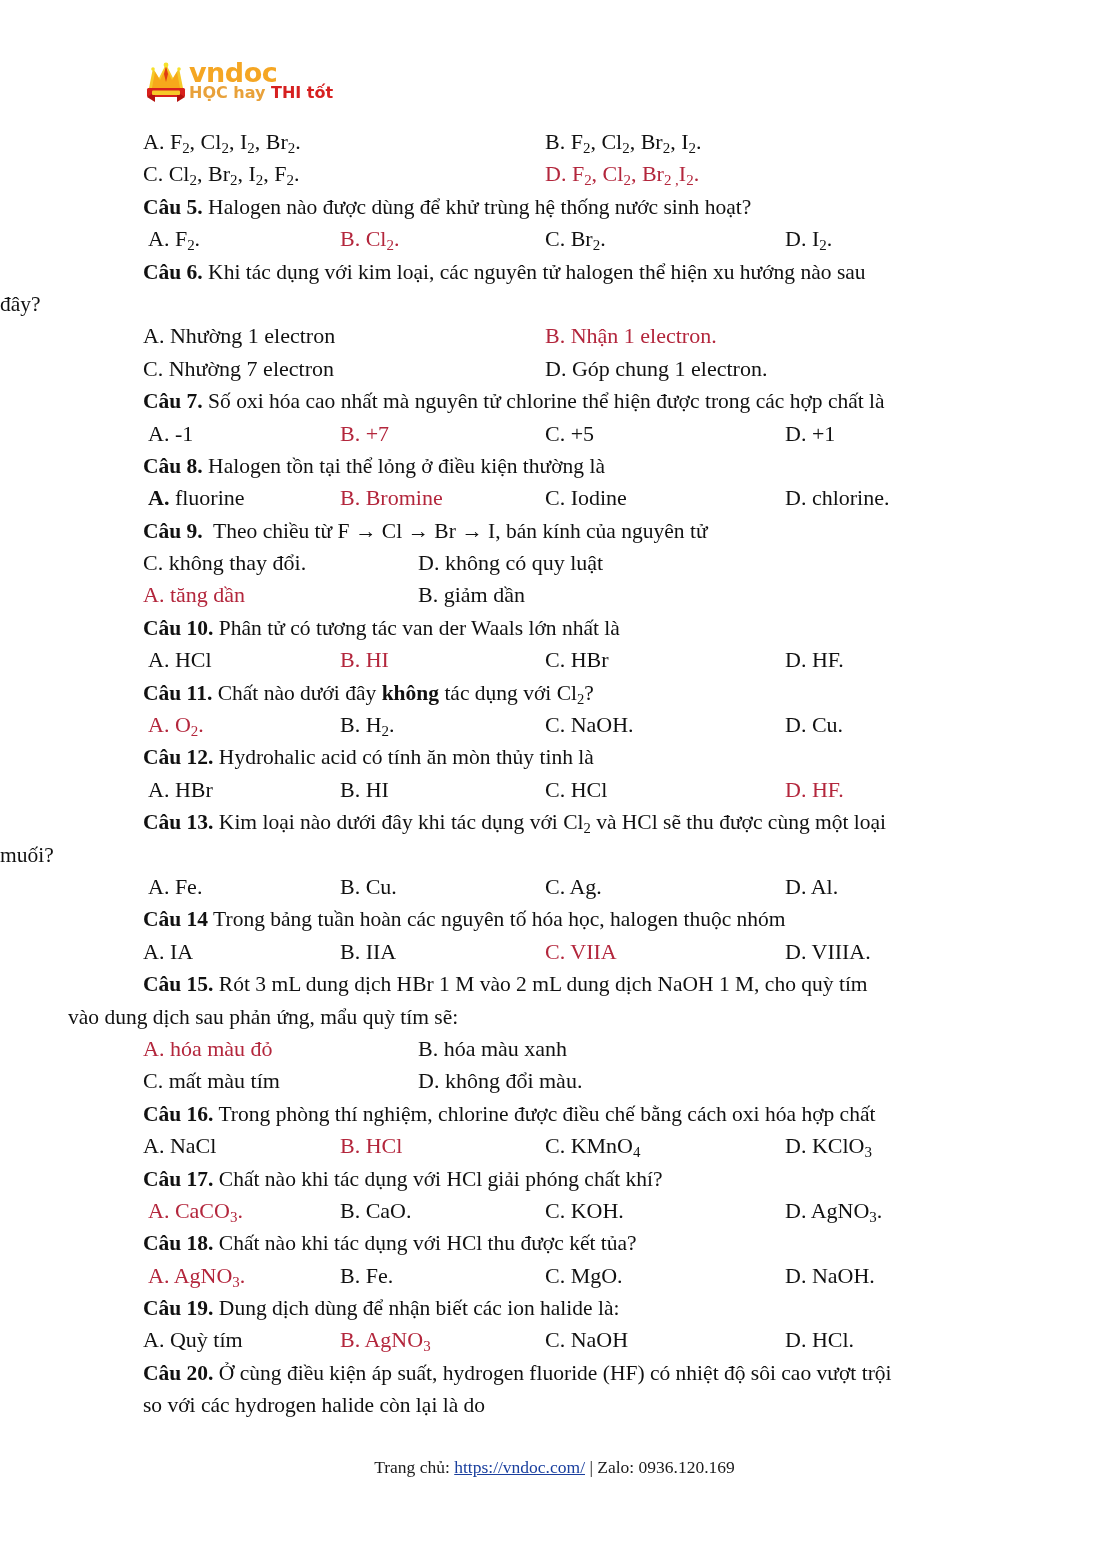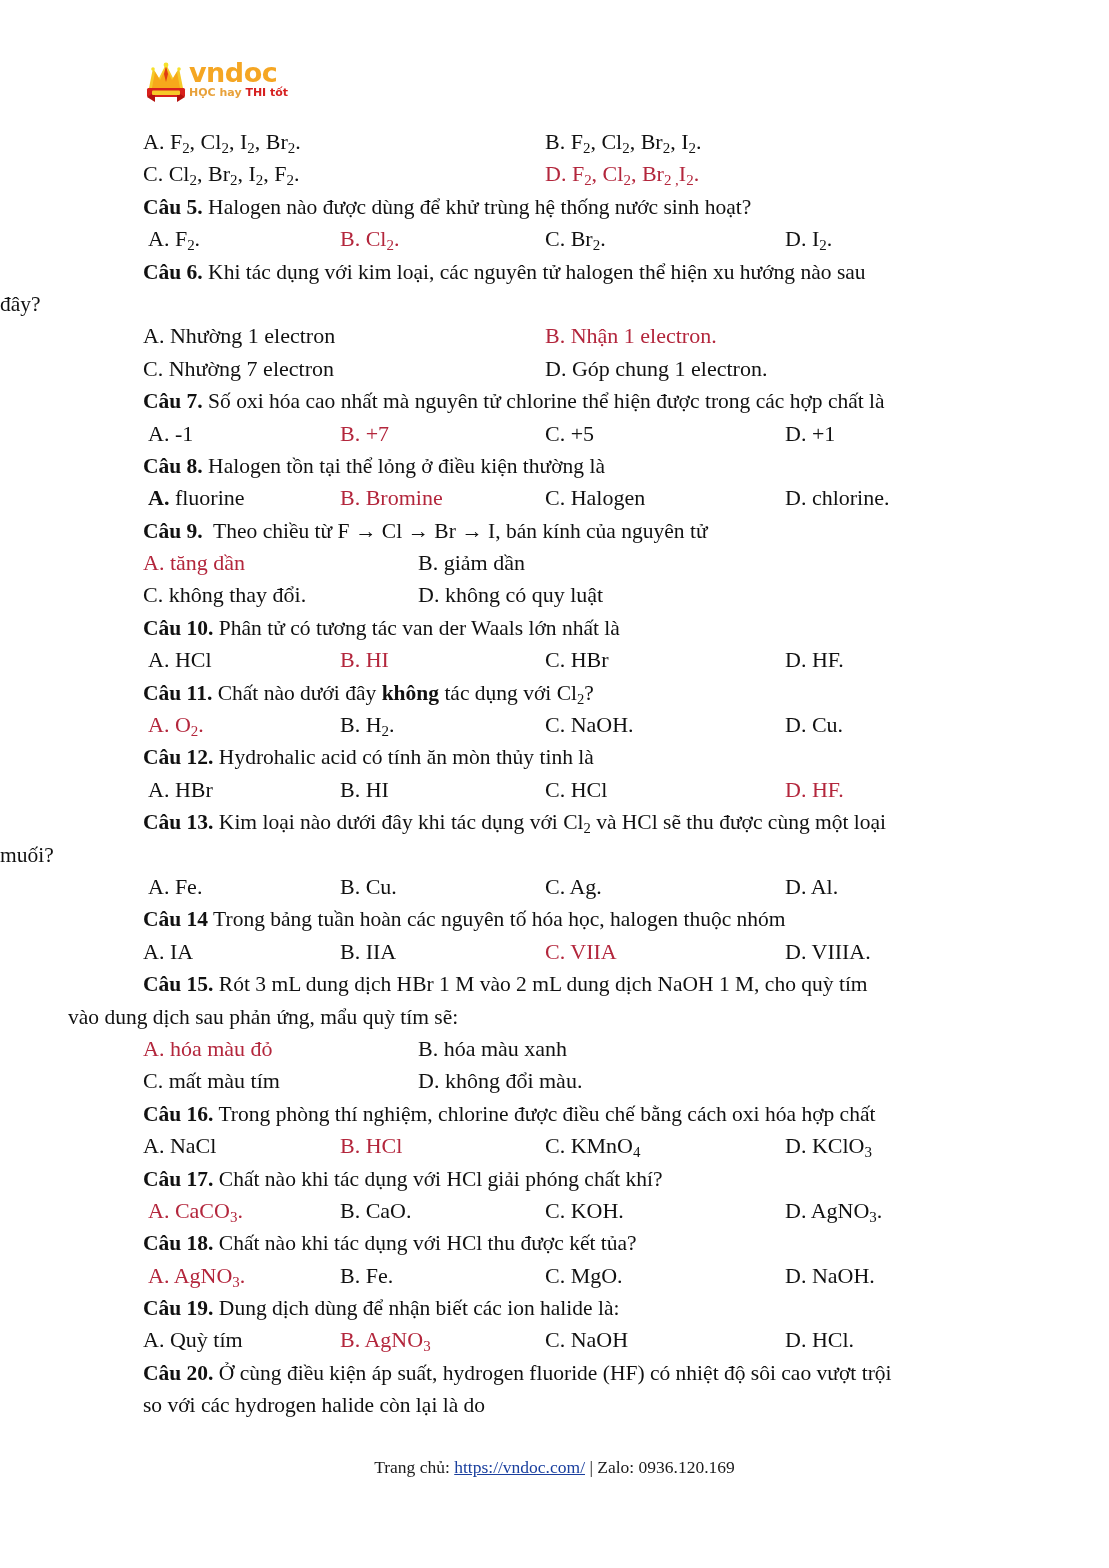--- a/index.html
+++ b/index.html
@@ -47,21 +47,21 @@
     font-family: "DejaVu Sans", sans-serif;
     font-weight: bold;
     font-size: 27px;
     line-height: 26px;
     color: #f5a623;
     letter-spacing: -0.5px;
   }
   .logo-tag {
     font-family: "DejaVu Sans", sans-serif;
     font-weight: bold;
-    font-size: 11px;
+    font-size: 16px;
     line-height: 12px;
     letter-spacing: 0px;
     margin-top: 1px;
   }
   .tag-a { color: #e8a13a; }
   .tag-b { color: #d62020; }
 
   
   .content {
     position: absolute;
@@ -195,32 +195,32 @@
       <span class="opt c1">A. -1</span>
       <span class="opt c2 red">B. +7</span>
       <span class="opt c3">C. +5</span>
       <span class="opt c4">D. +1</span>
     </div>
 
     <div class="line q-line"><span class="qnum">Câu 8.</span> <span>Halogen tồn tại thể lỏng ở điều kiện thường là</span></div>
     <div class="opt-row">
       <span class="opt c1"><span class="bold">A.</span> fluorine</span>
       <span class="opt c2 red">B. Bromine</span>
-      <span class="opt c3">C. Halogen</span>
+      <span class="opt c3">C. Iodine</span>
       <span class="opt c4">D. chlorine.</span>
     </div>
 
     <div class="line q-line"><span class="qnum">Câu 9.</span>&nbsp; <span>Theo chiều từ F → Cl → Br → I, bán kính của nguyên tử</span></div>
+    <div class="opt-row">
+      <span class="opt h1">C. không thay đổi.</span>
+      <span class="opt h2">D. không có quy luật</span>
+    </div>
     <div class="opt-row">
       <span class="opt h1 red">A. tăng dần</span>
       <span class="opt h2">B. giảm dần</span>
-    </div>
-    <div class="opt-row">
-      <span class="opt h1">C. không thay đổi.</span>
-      <span class="opt h2">D. không có quy luật</span>
     </div>
 
     <div class="line q-line"><span class="qnum">Câu 10.</span> <span>Phân tử có tương tác van der Waals lớn nhất là</span></div>
     <div class="opt-row">
       <span class="opt c1">A. HCl</span>
       <span class="opt c2 red">B. HI</span>
       <span class="opt c3">C. HBr</span>
       <span class="opt c4">D. HF.</span>
     </div>
 

